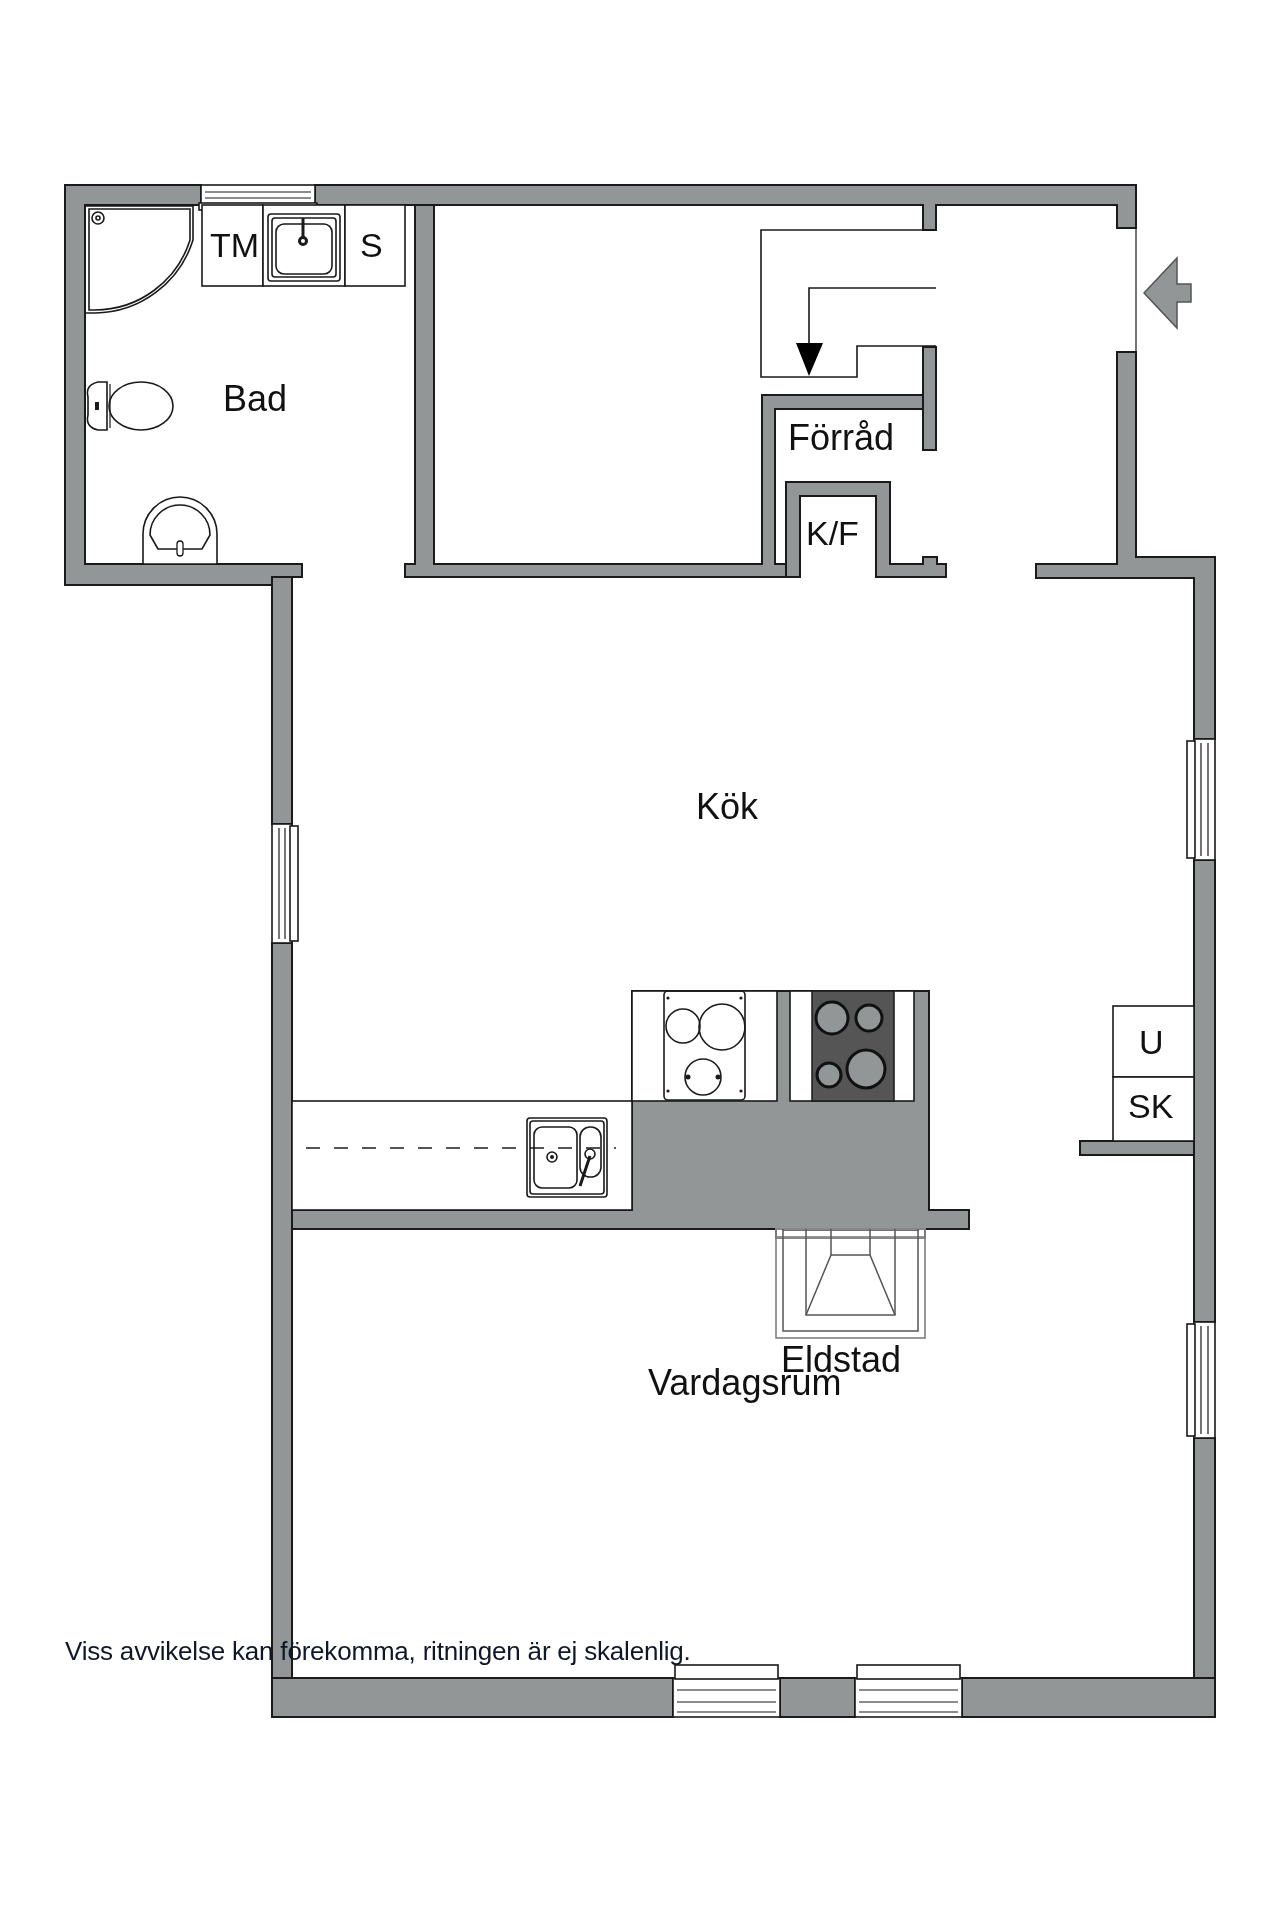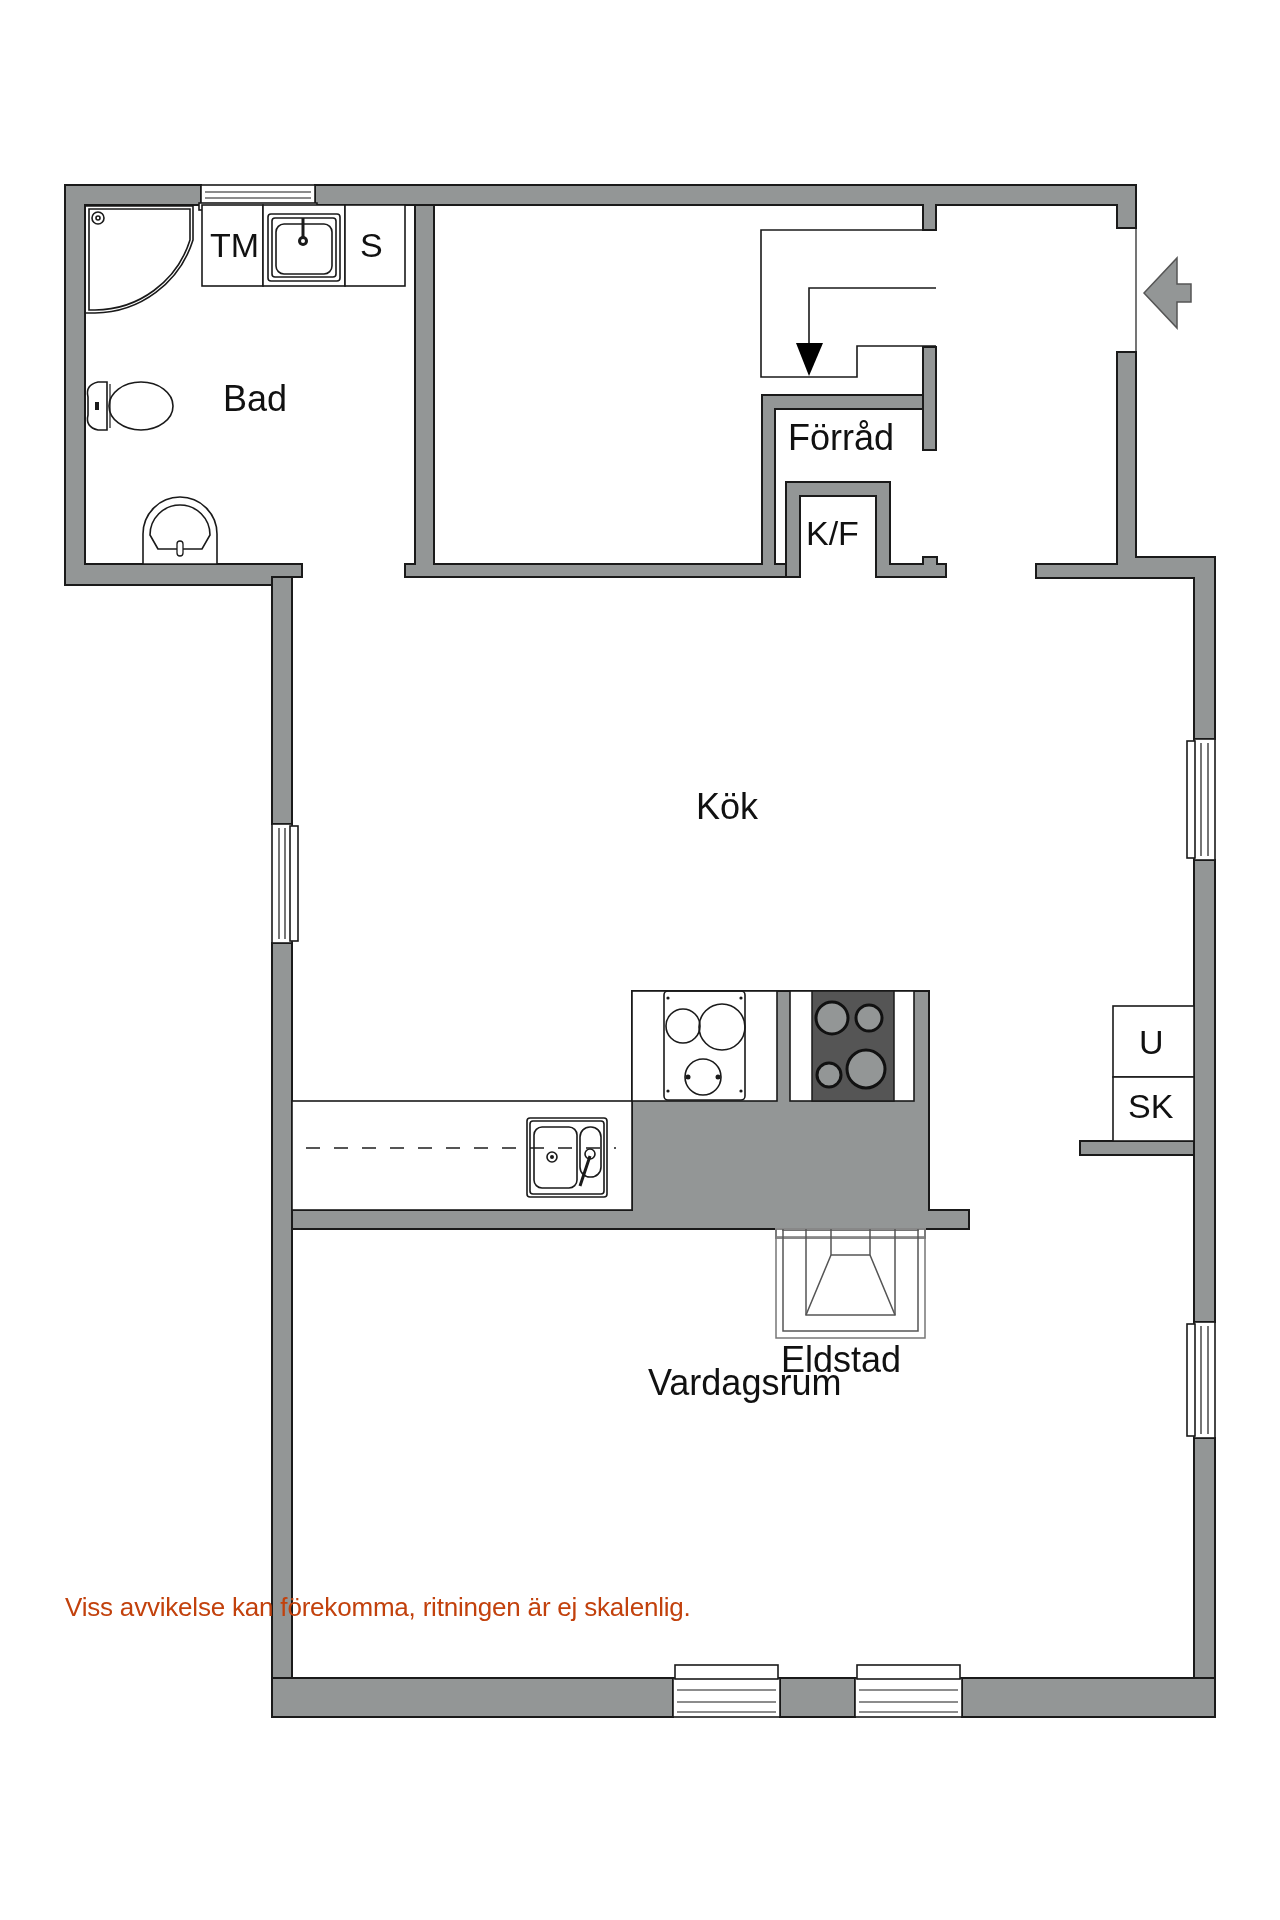--- a/index.html
+++ b/index.html
@@ -5,21 +5,21 @@
   html, body { margin:0; padding:0; background:#ffffff; }
   body { width:1280px; height:1920px; position:relative; overflow:hidden; font-family:"Liberation Sans", "DejaVu Sans", sans-serif; }
   #plan { position:absolute; left:0; top:0; width:1280px; height:1920px; }
   .wall { fill:#939696; stroke:#1a1a1a; stroke-width:2; }
   .fx { fill:#ffffff; stroke:#1a1a1a; stroke-width:1.6; }
   .fxl { fill:none; stroke:#1a1a1a; stroke-width:1.6; }
   .thin { fill:none; stroke:#1a1a1a; stroke-width:1.2; }
   .lbl { font-family:"Liberation Sans", "DejaVu Sans", sans-serif; fill:#111111; }
   .room { font-size:36px; }
   .small { font-size:34px; }
-  .note { position:absolute; left:65px; top:1592px; font-size:26px; color:#c2410c; font-family:"Liberation Sans", "DejaVu Sans", sans-serif; letter-spacing:-0.2px; }
+  .note { position:absolute; left:65px; top:1636px; font-size:26px; color:#0f172a; font-family:"Liberation Sans", "DejaVu Sans", sans-serif; letter-spacing:-0.2px; }
 </style>
 </head>
 <body>
 
 <svg id="plan" viewBox="0 0 1280 1920" xmlns="http://www.w3.org/2000/svg">
 
   <g>
 
     <path class="wall" d="M65,185 L201,185 L201,205 L85,205 L85,564 L302,564 L302,577 L292,577 L292,585 L65,585 Z"></path>
 

